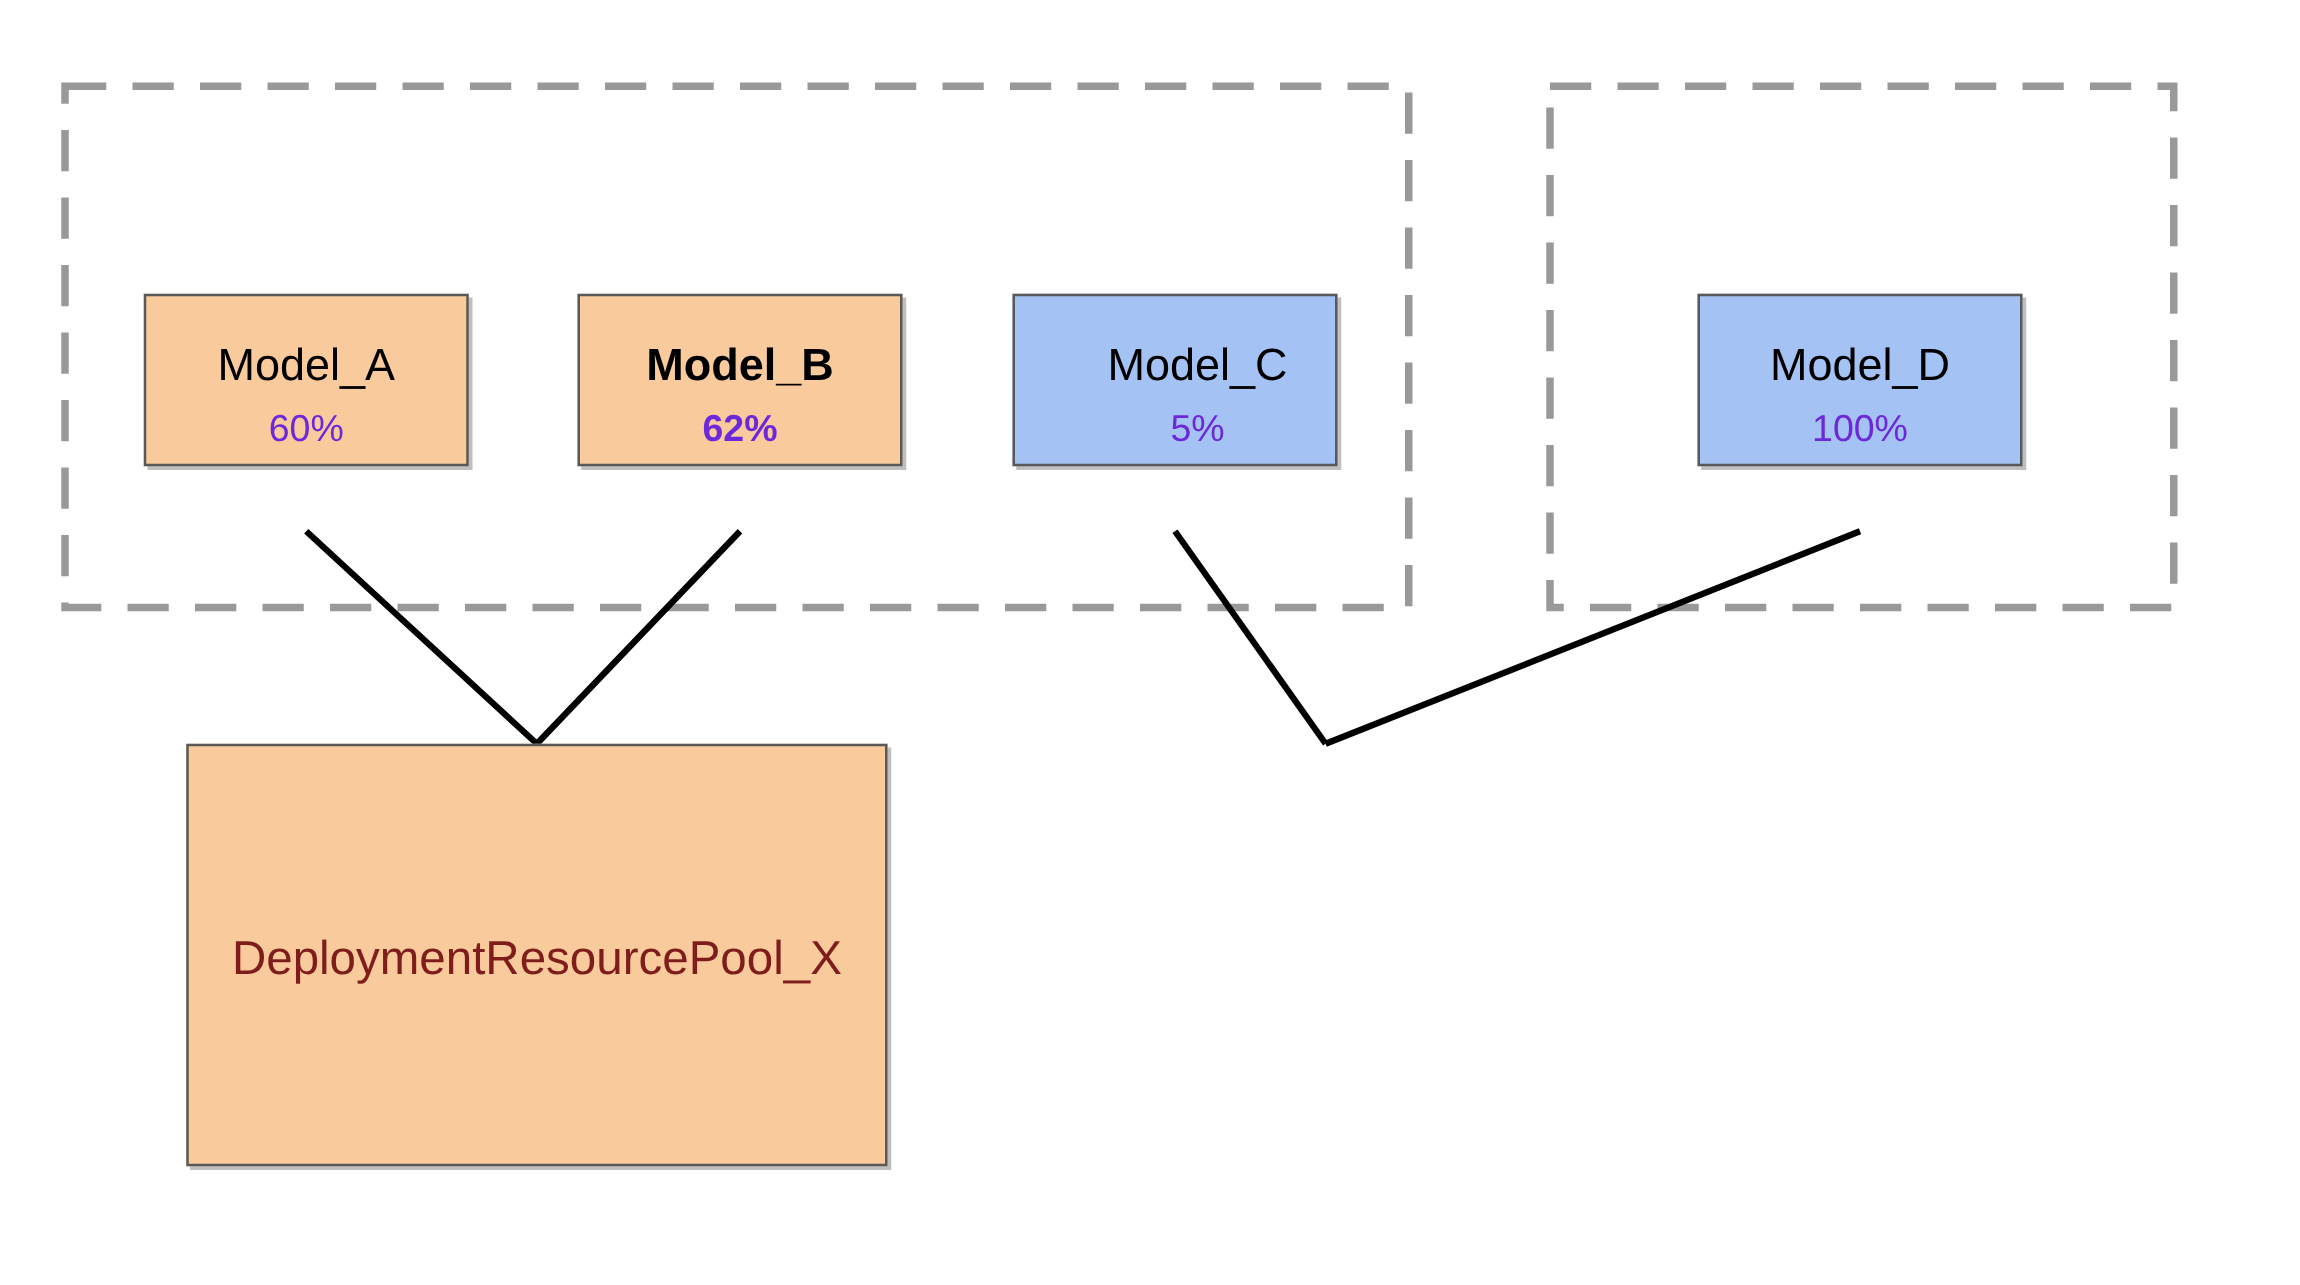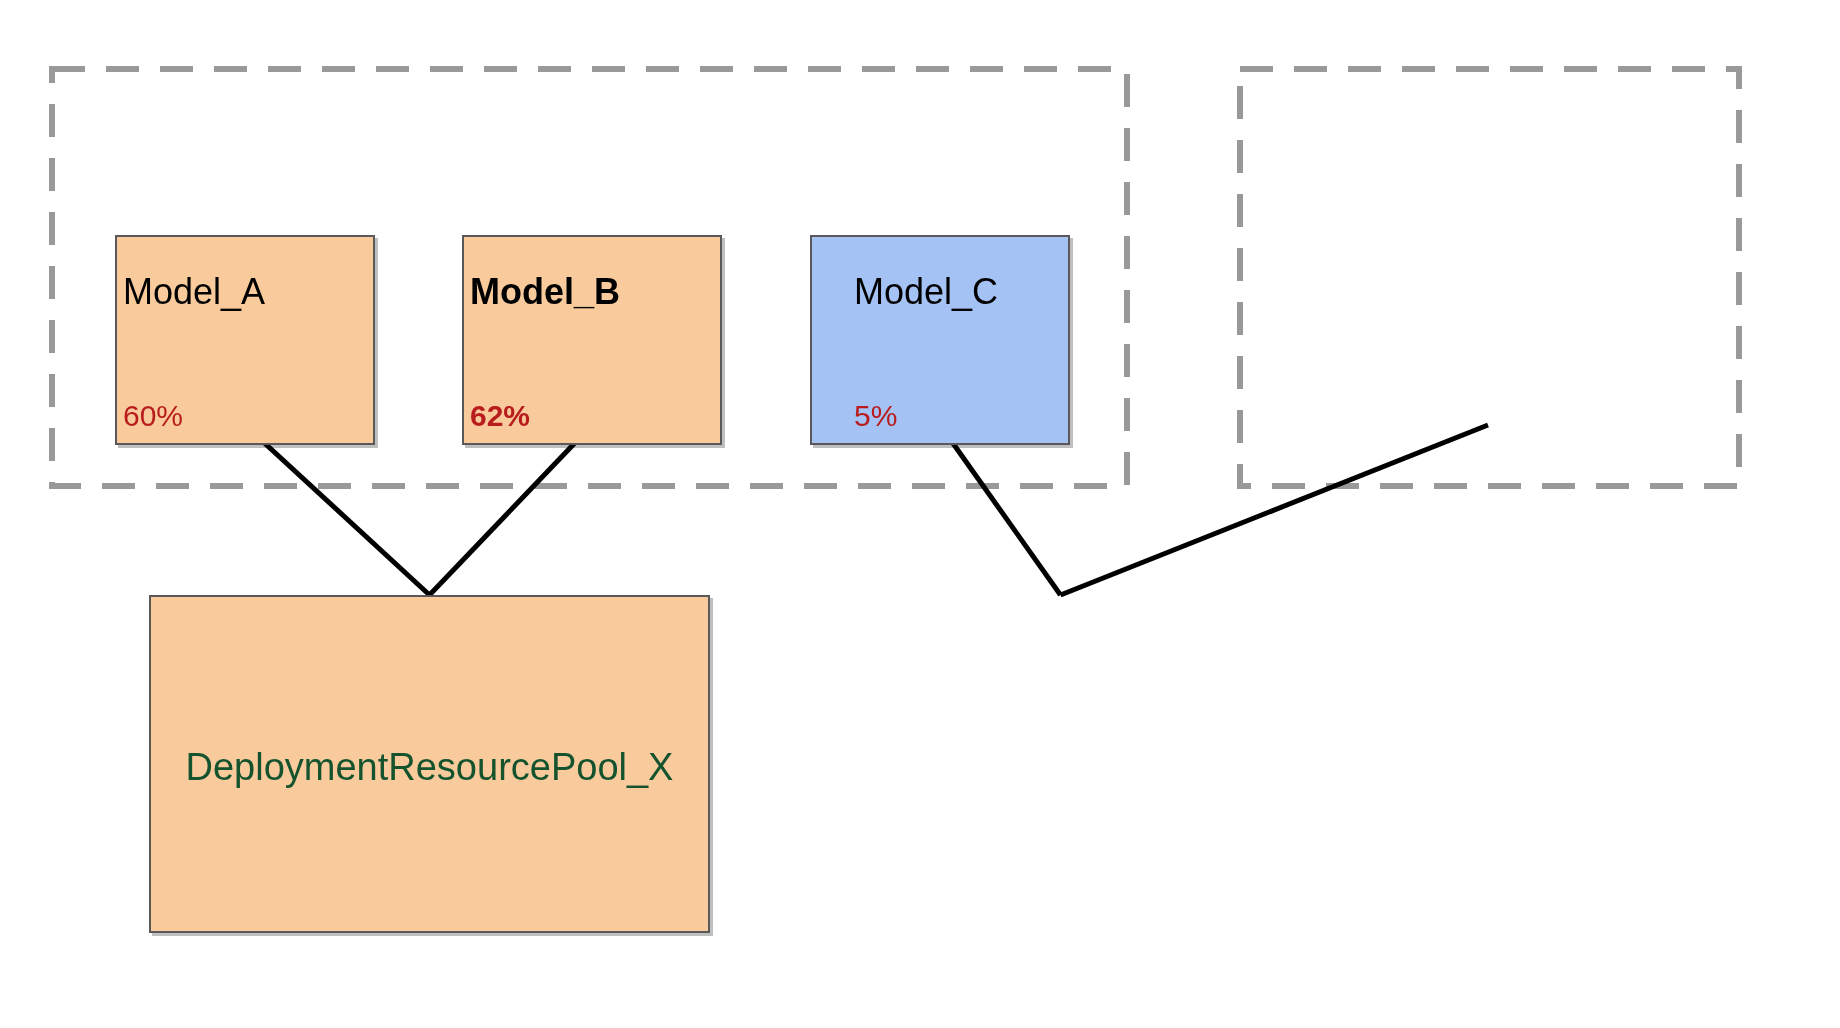--- a/index.html
+++ b/index.html
@@ -31,60 +31,61 @@
     color: #000000;
     letter-spacing: 0.5px;
     white-space: nowrap;
   }
   #endpoint1-label { left: 122px; }
   #endpoint2-label { left: 1300px; }
   .model-box {
     position: absolute;
     top: 235px;
     width: 260px;
-    height: 210px;
+    height: 138px;
     box-sizing: border-box;
     border: 2px solid #595959;
     box-shadow: 3px 3px 0 0 rgba(0,0,0,0.25);
     display: flex;
     flex-direction: column;
     justify-content: space-between;
+    align-items: center;
     padding: 34px 6px 10px 6px;
   }
   #model-a { left: 115px; }
   #model-b { left: 462px; }
   #model-c { left: 810px; }
   #model-d { left: 1358px; }
   .model-name {
     font-size: 36px;
     color: #000000;
     white-space: nowrap;
   }
   .model-traffic {
     font-size: 30px;
-    color: #b91c1c;
+    color: #6d28d9;
     white-space: nowrap;
   }
   .pool-box {
     position: absolute;
     top: 595px;
     width: 561px;
     height: 338px;
     box-sizing: border-box;
     border: 2px solid #595959;
     box-shadow: 3px 3px 0 0 rgba(0,0,0,0.25);
     display: flex;
     align-items: center;
     justify-content: center;
   }
   #pool-x { left: 149px; }
   #pool-y { left: 780px; }
   .pool-name {
     font-size: 38px;
-    color: #14532d;
+    color: #7f1d1d;
     white-space: nowrap;
     margin-top: 6px;
   }
 </style>
 </head>
 <body>
 
 <div id="canvas">
 
   <svg id="connector-layer" viewBox="0 0 1840 1028" xmlns="http://www.w3.org/2000/svg">
@@ -105,19 +106,23 @@
   <div class="model-box" id="model-b" style="background-color: rgb(249, 203, 156); border-color: rgb(89, 89, 89); font-weight: bold;">
     <div class="model-name">Model_B</div>
     <div class="model-traffic">62%</div>
   </div>
 
   <div class="model-box" id="model-c" style="background-color: rgb(164, 194, 244); border-color: rgb(89, 89, 89); padding-left: 42px;">
     <div class="model-name">Model_C</div>
     <div class="model-traffic">5%</div>
   </div>
 
+  <div class="model-box" id="model-d" style="background-color: rgb(164, 194, 244); border-color: rgb(89, 89, 89);">
+    <div class="model-name">Model_D</div>
+    <div class="model-traffic">100%</div>
+  </div>
 
   <div class="pool-box" id="pool-x" style="background-color: rgb(249, 203, 156); border-color: rgb(89, 89, 89);">
     <div class="pool-name">DeploymentResourcePool_X</div>
   </div>
 
 
 </div>
 
 </body></html>

